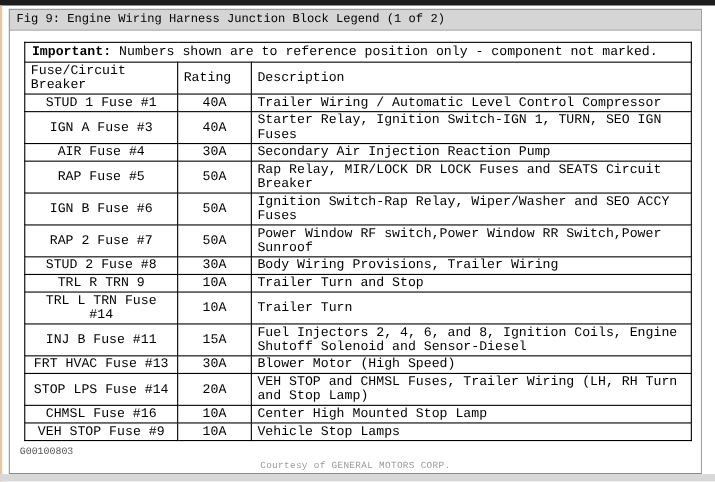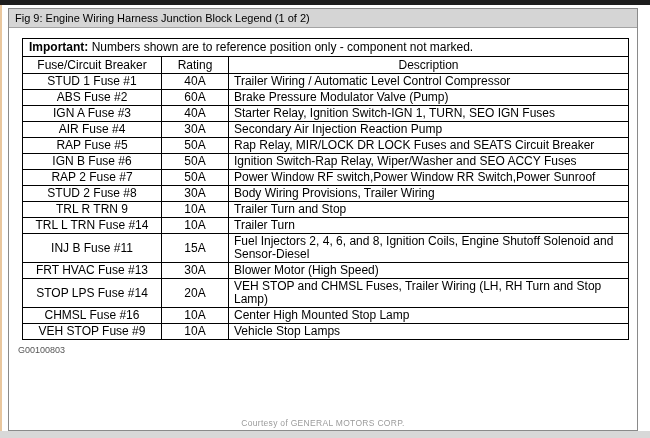--- a/index.html
+++ b/index.html
@@ -31,20 +31,21 @@
     background: #d8d8d8;
   }
 
   .fig-window {
     position: absolute;
     left: 8px; top: 8px;
     width: 630px; height: 423px;
     box-sizing: border-box;
     border: 1px solid #8a8a8a;
     background: #ffffff;
+    font-family: Liberation Mono, monospace;
   }
 
   .title-bar {
     height: 19px;
     box-sizing: border-box;
     background: #d5d5d5;
     border-bottom: 1px solid #a3a3a3;
     font-size: 11px;
     color: #000000;
     padding: 3px 6px 0 6px;
@@ -69,21 +70,21 @@
   }
   table.fuse th, table.fuse td {
     border: 1px solid #000000;
     padding: 1px 5px;
     line-height: 13px;
     vertical-align: middle;
     overflow: hidden;
   }
   table.fuse th {
     font-weight: normal;
-    text-align: center;
+    text-align: left;
     height: 14px;
   }
   tr.important-row td {
     text-align: left;
     padding: 2px 6px;
   }
   td.cell-fuse   { text-align: center; }
   td.cell-rating { text-align: center; }
   td.cell-desc   { text-align: left; }
 
@@ -136,25 +137,20 @@
             <th>Description</th>
           </tr>
         </thead>
         <tbody id="fuse-rows">
             <tr>
               <td class="cell-fuse">STUD 1 Fuse #1</td>
               <td class="cell-rating">40A</td>
               <td class="cell-desc">Trailer Wiring / Automatic Level Control Compressor</td>
             </tr>
             <tr>
-              <td class="cell-fuse">ABS Fuse #2</td>
-              <td class="cell-rating">60A</td>
-              <td class="cell-desc">Brake Pressure Modulator Valve (Pump)</td>
-            </tr>
-            <tr>
               <td class="cell-fuse">IGN A Fuse #3</td>
               <td class="cell-rating">40A</td>
               <td class="cell-desc">Starter Relay, Ignition Switch-IGN 1, TURN, SEO IGN Fuses</td>
             </tr>
             <tr>
               <td class="cell-fuse">AIR Fuse #4</td>
               <td class="cell-rating">30A</td>
               <td class="cell-desc">Secondary Air Injection Reaction Pump</td>
             </tr>
             <tr>

